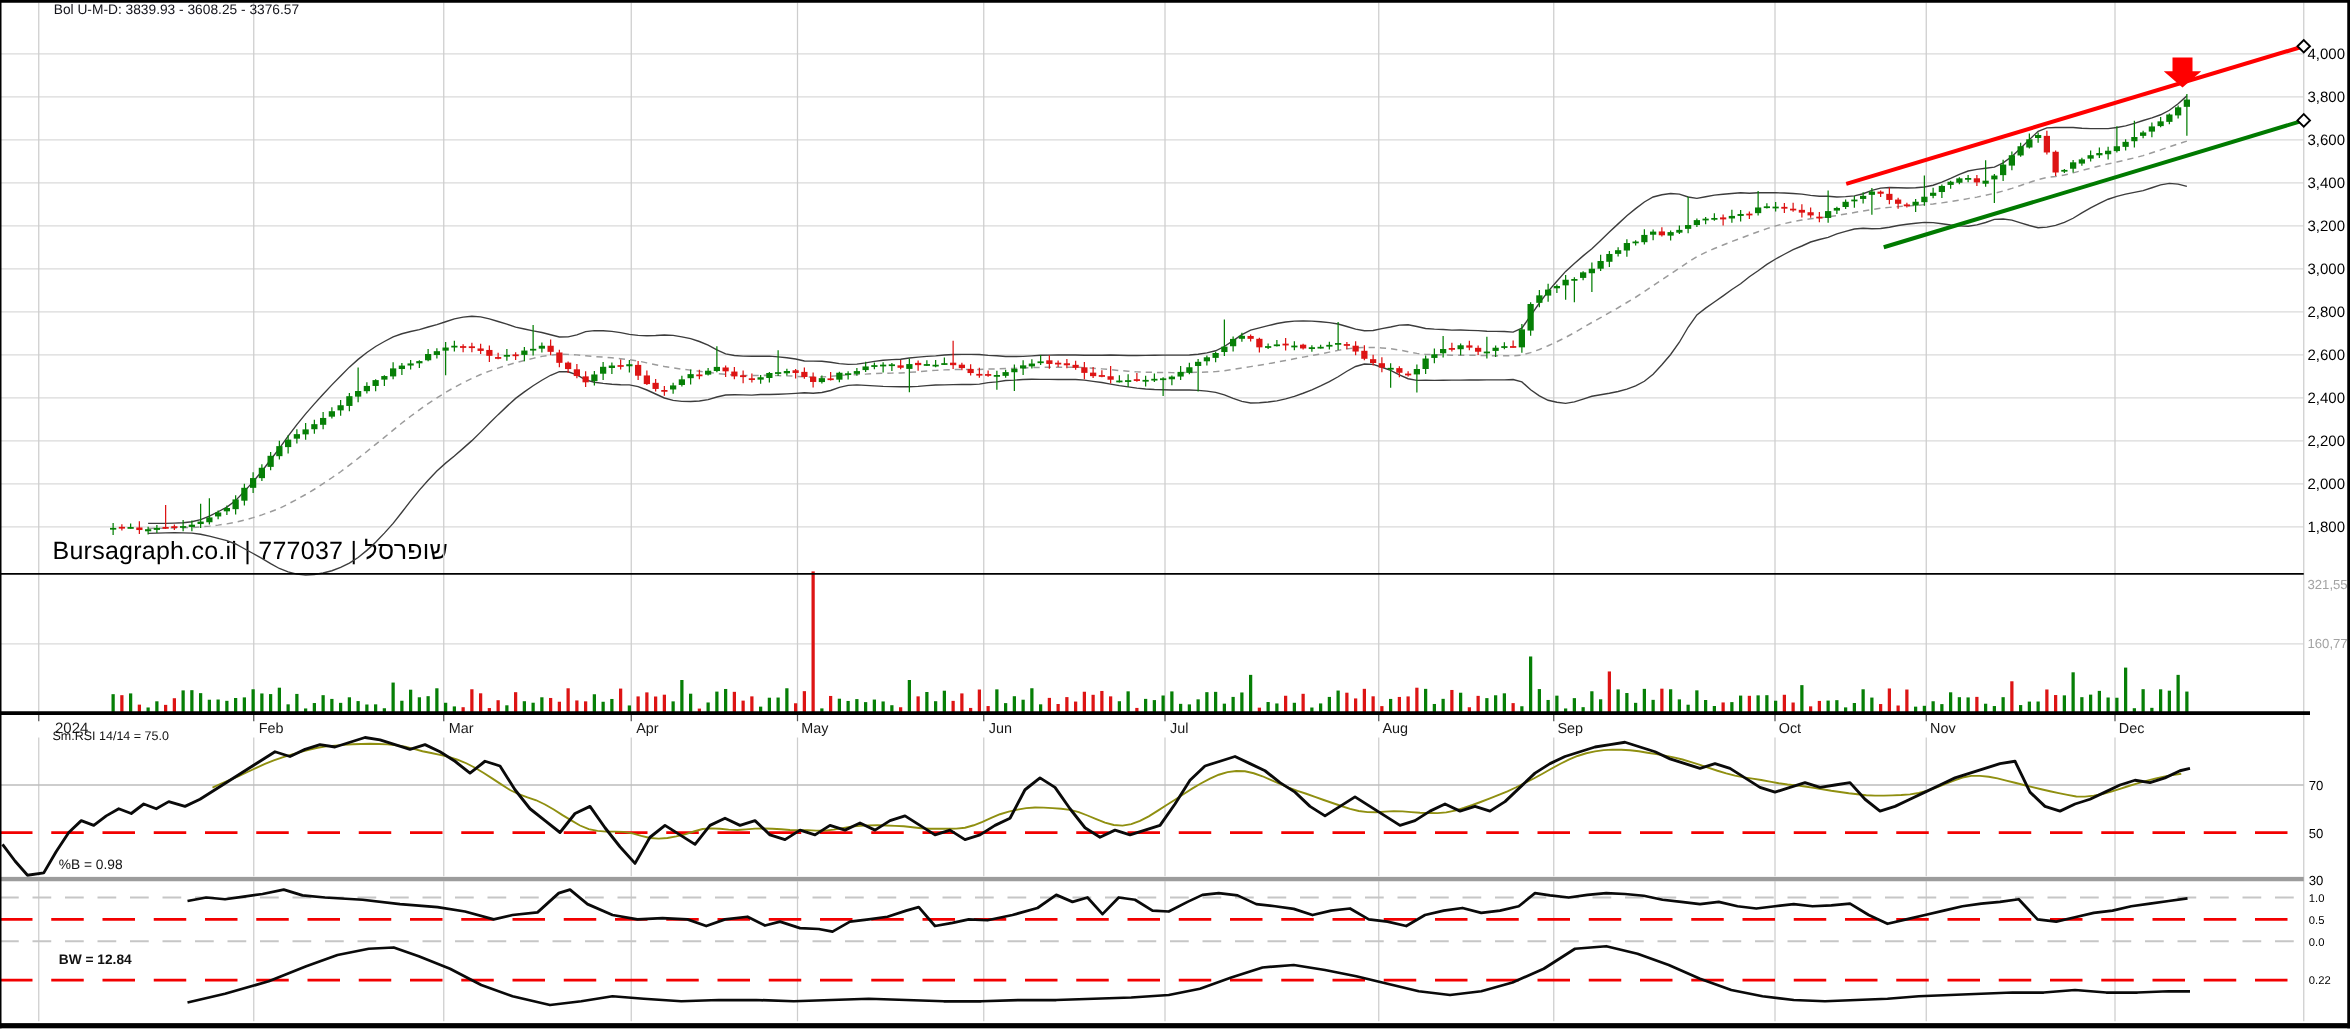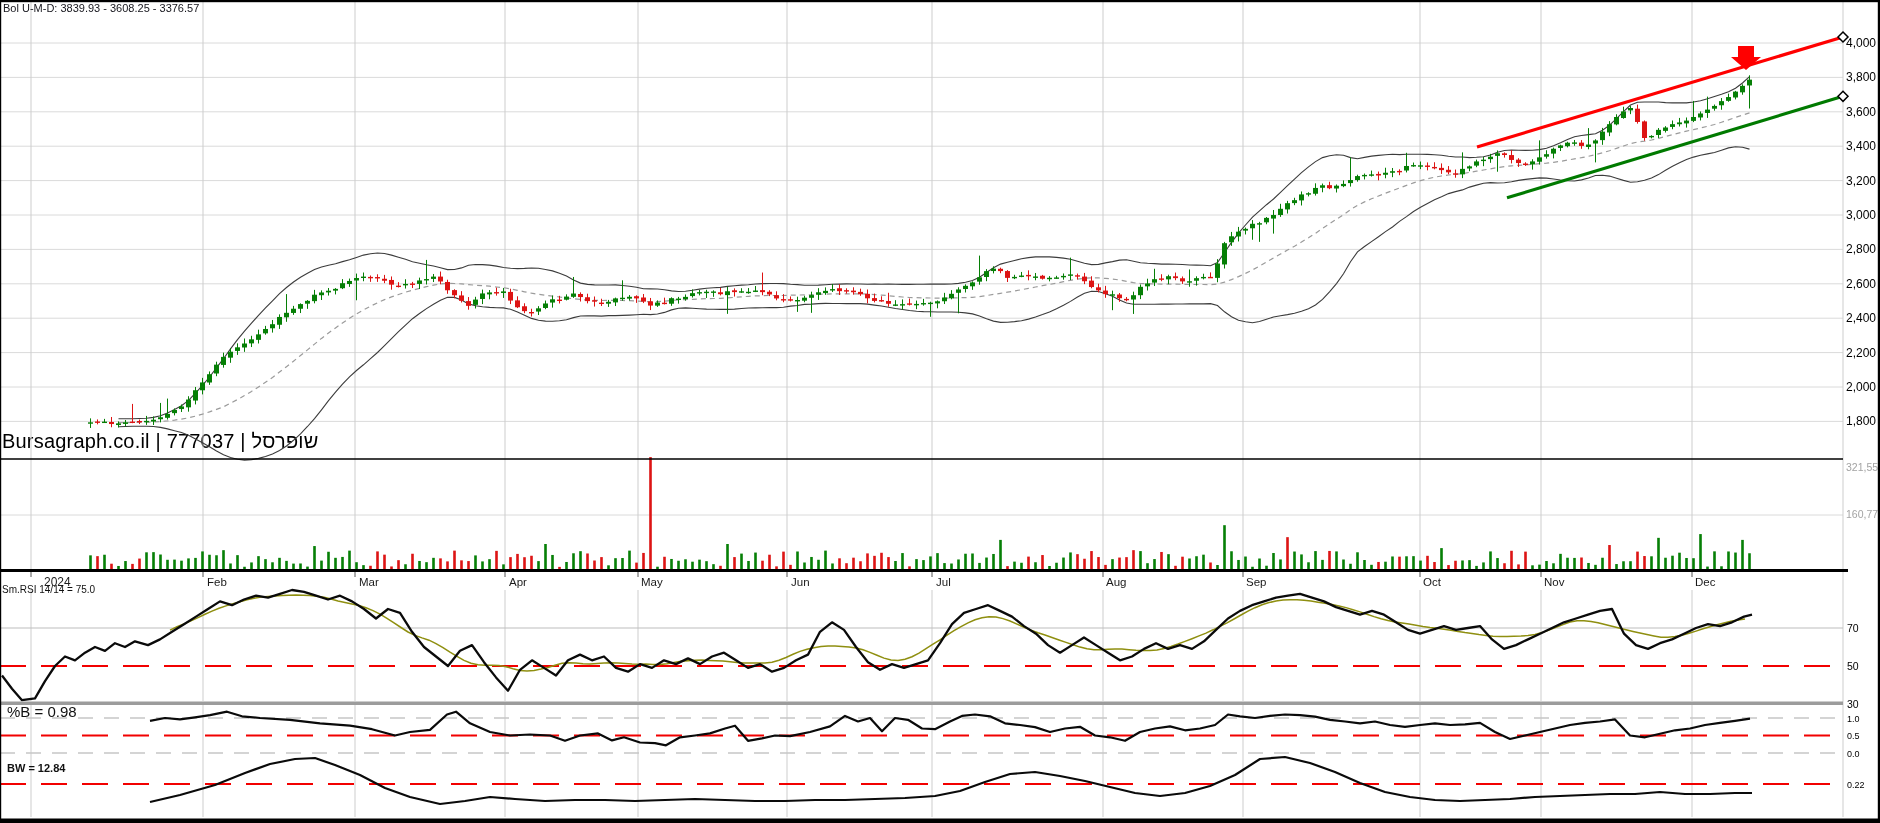--- a/index.html
+++ b/index.html
@@ -1,24 +1,24 @@
 <!DOCTYPE html>
 <html><head>
 <meta charset="utf-8">
 <style>
   html,body{margin:0;padding:0;background:#fff;}
   #chart-root{position:relative;width:1880px;height:823px;background:#fff;overflow:hidden;
     font-family:"Liberation Sans",sans-serif;}
   #chart-svg{position:absolute;left:0;top:0;z-index:1;}
-  .overlay{position:absolute;z-index:2;white-space:nowrap;color:#111;}
+  .overlay{position:absolute;z-index:2;white-space:nowrap;color:#111;margin-left:40px;}
   #watermark{left:2px;top:430px;font-size:20px;letter-spacing:.2px;color:#000;z-index:0;
     text-shadow:1px 0 #fff,-1px 0 #fff,0 1px #fff,0 -1px #fff,1px 1px #fff,-1px -1px #fff,1px -1px #fff,-1px 1px #fff;}
   #bol-label{left:3px;top:2px;font-size:11px;color:#15151c;}
   #rsi-label{left:2px;top:584px;font-size:10px;color:#111;}
-  #pb-label{left:7px;top:703px;font-size:15px;color:#111;}
+  #pb-label{left:7px;top:686px;font-size:11px;color:#111;}
   #bw-label{left:7px;top:762px;font-size:11px;color:#111;font-weight:bold;}
 </style>
 </head>
 <body>
 
 <div id="chart-root">
   <div id="watermark" class="overlay">Bursagraph.co.il | 777037 | שופרסל</div>
   <svg id="chart-svg" width="1880" height="823">
       <g>
         <line x1="0" y1="43" x2="1843" y2="43" stroke="#dadada" stroke-width="1"></line>

